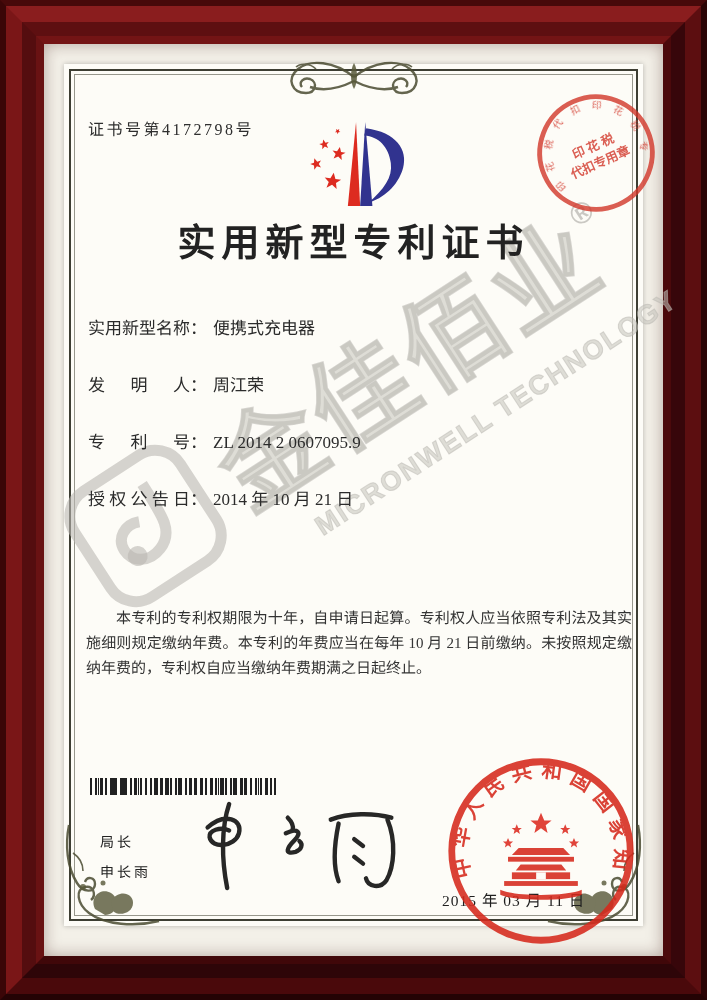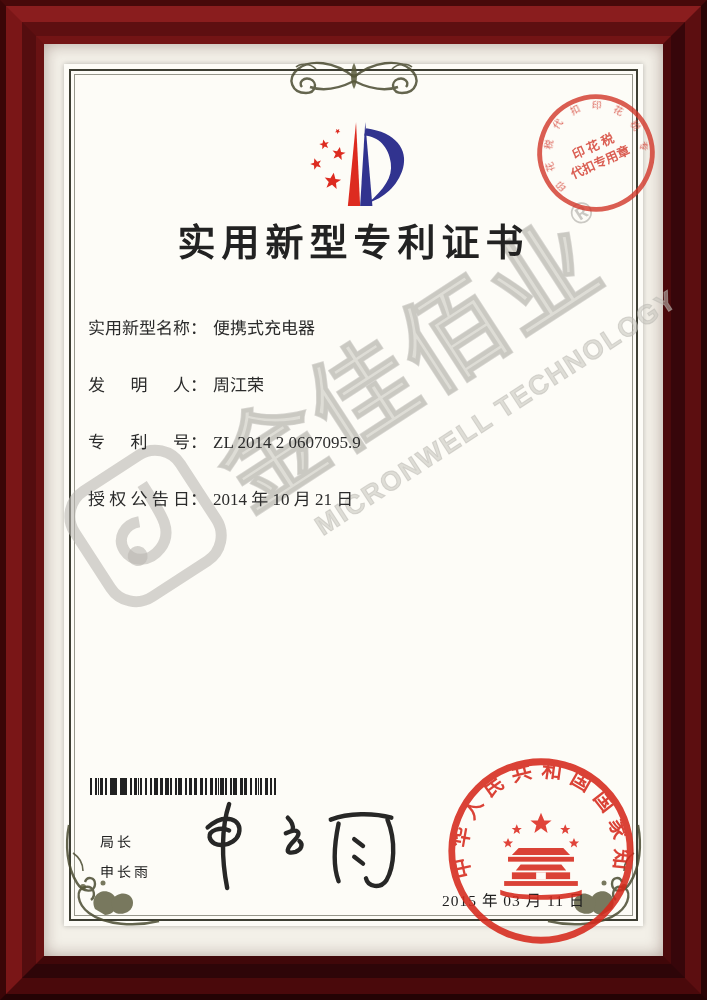--- a/index.html
+++ b/index.html
@@ -118,20 +118,21 @@
               <rect x="12" y="12" width="126" height="126" rx="30"></rect>
               <path d="M95,38 C95,78 95,95 75,102 C58,108 44,98 44,84 C44,70 58,62 72,68"></path>
             </g>
             <circle cx="52" cy="96" r="10" fill="rgba(186,184,178,.6)"></circle>
           </svg>
           <span class="wm-cn"><span>金佳佰业</span><span class="wm-reg">®</span></span>
         </div>
         <div class="wm-en">MICRONWELL TECHNOLOGY</div>
       </div>
 
+      <div class="certno">证书号第4172798号</div>
 
       <svg class="logo" width="128" height="92" viewBox="0 0 120 90">
         <defs>
           <path id="star" d="M0,-10 L2.9,-3.1 L9.5,-3.1 L4.2,1.2 L5.9,8.1 L0,4 L-5.9,8.1 L-4.2,1.2 L-9.5,-3.1 L-2.9,-3.1 Z" fill="#dd2b20"></path>
         </defs>
         <use href="#star" transform="translate(44,13) rotate(35) scale(0.28)"></use>
         <use href="#star" transform="translate(31,26) rotate(-12) scale(0.5)"></use>
         <use href="#star" transform="translate(45,35) rotate(10) scale(0.68)"></use>
         <use href="#star" transform="translate(23,45) rotate(-18) scale(0.58)"></use>
         <use href="#star" transform="translate(39,62) rotate(8) scale(0.85)"></use>
@@ -149,20 +150,21 @@
         <span class="flabel">实用新型名称</span><span class="fcolon">：</span><span>便携式充电器</span>
       </div>
       <div class="field" style="top:364px;">
         <span class="flabel">专利号</span><span class="fcolon">：</span><span>ZL 2014 2 0607095.9</span>
       </div>
       <div class="field" style="top:421px;">
         <span class="flabel">授权公告日</span><span class="fcolon">：</span><span>2014 年 10 月 21 日</span>
       </div>
 
       <div class="legal">
+        <p>本专利的专利权期限为十年，自申请日起算。专利权人应当依照专利法及其实施细则规定缴纳年费。本专利的年费应当在每年 10 月 21 日前缴纳。未按照规定缴纳年费的，专利权自应当缴纳年费期满之日起终止。</p>
       </div>
 
       <div class="barcode"></div>
 
       <div class="director">
         <div>局长</div>
         <div>申长雨</div>
       </div>
 
       <svg class="signature" width="215" height="98" viewBox="0 0 220 100">

